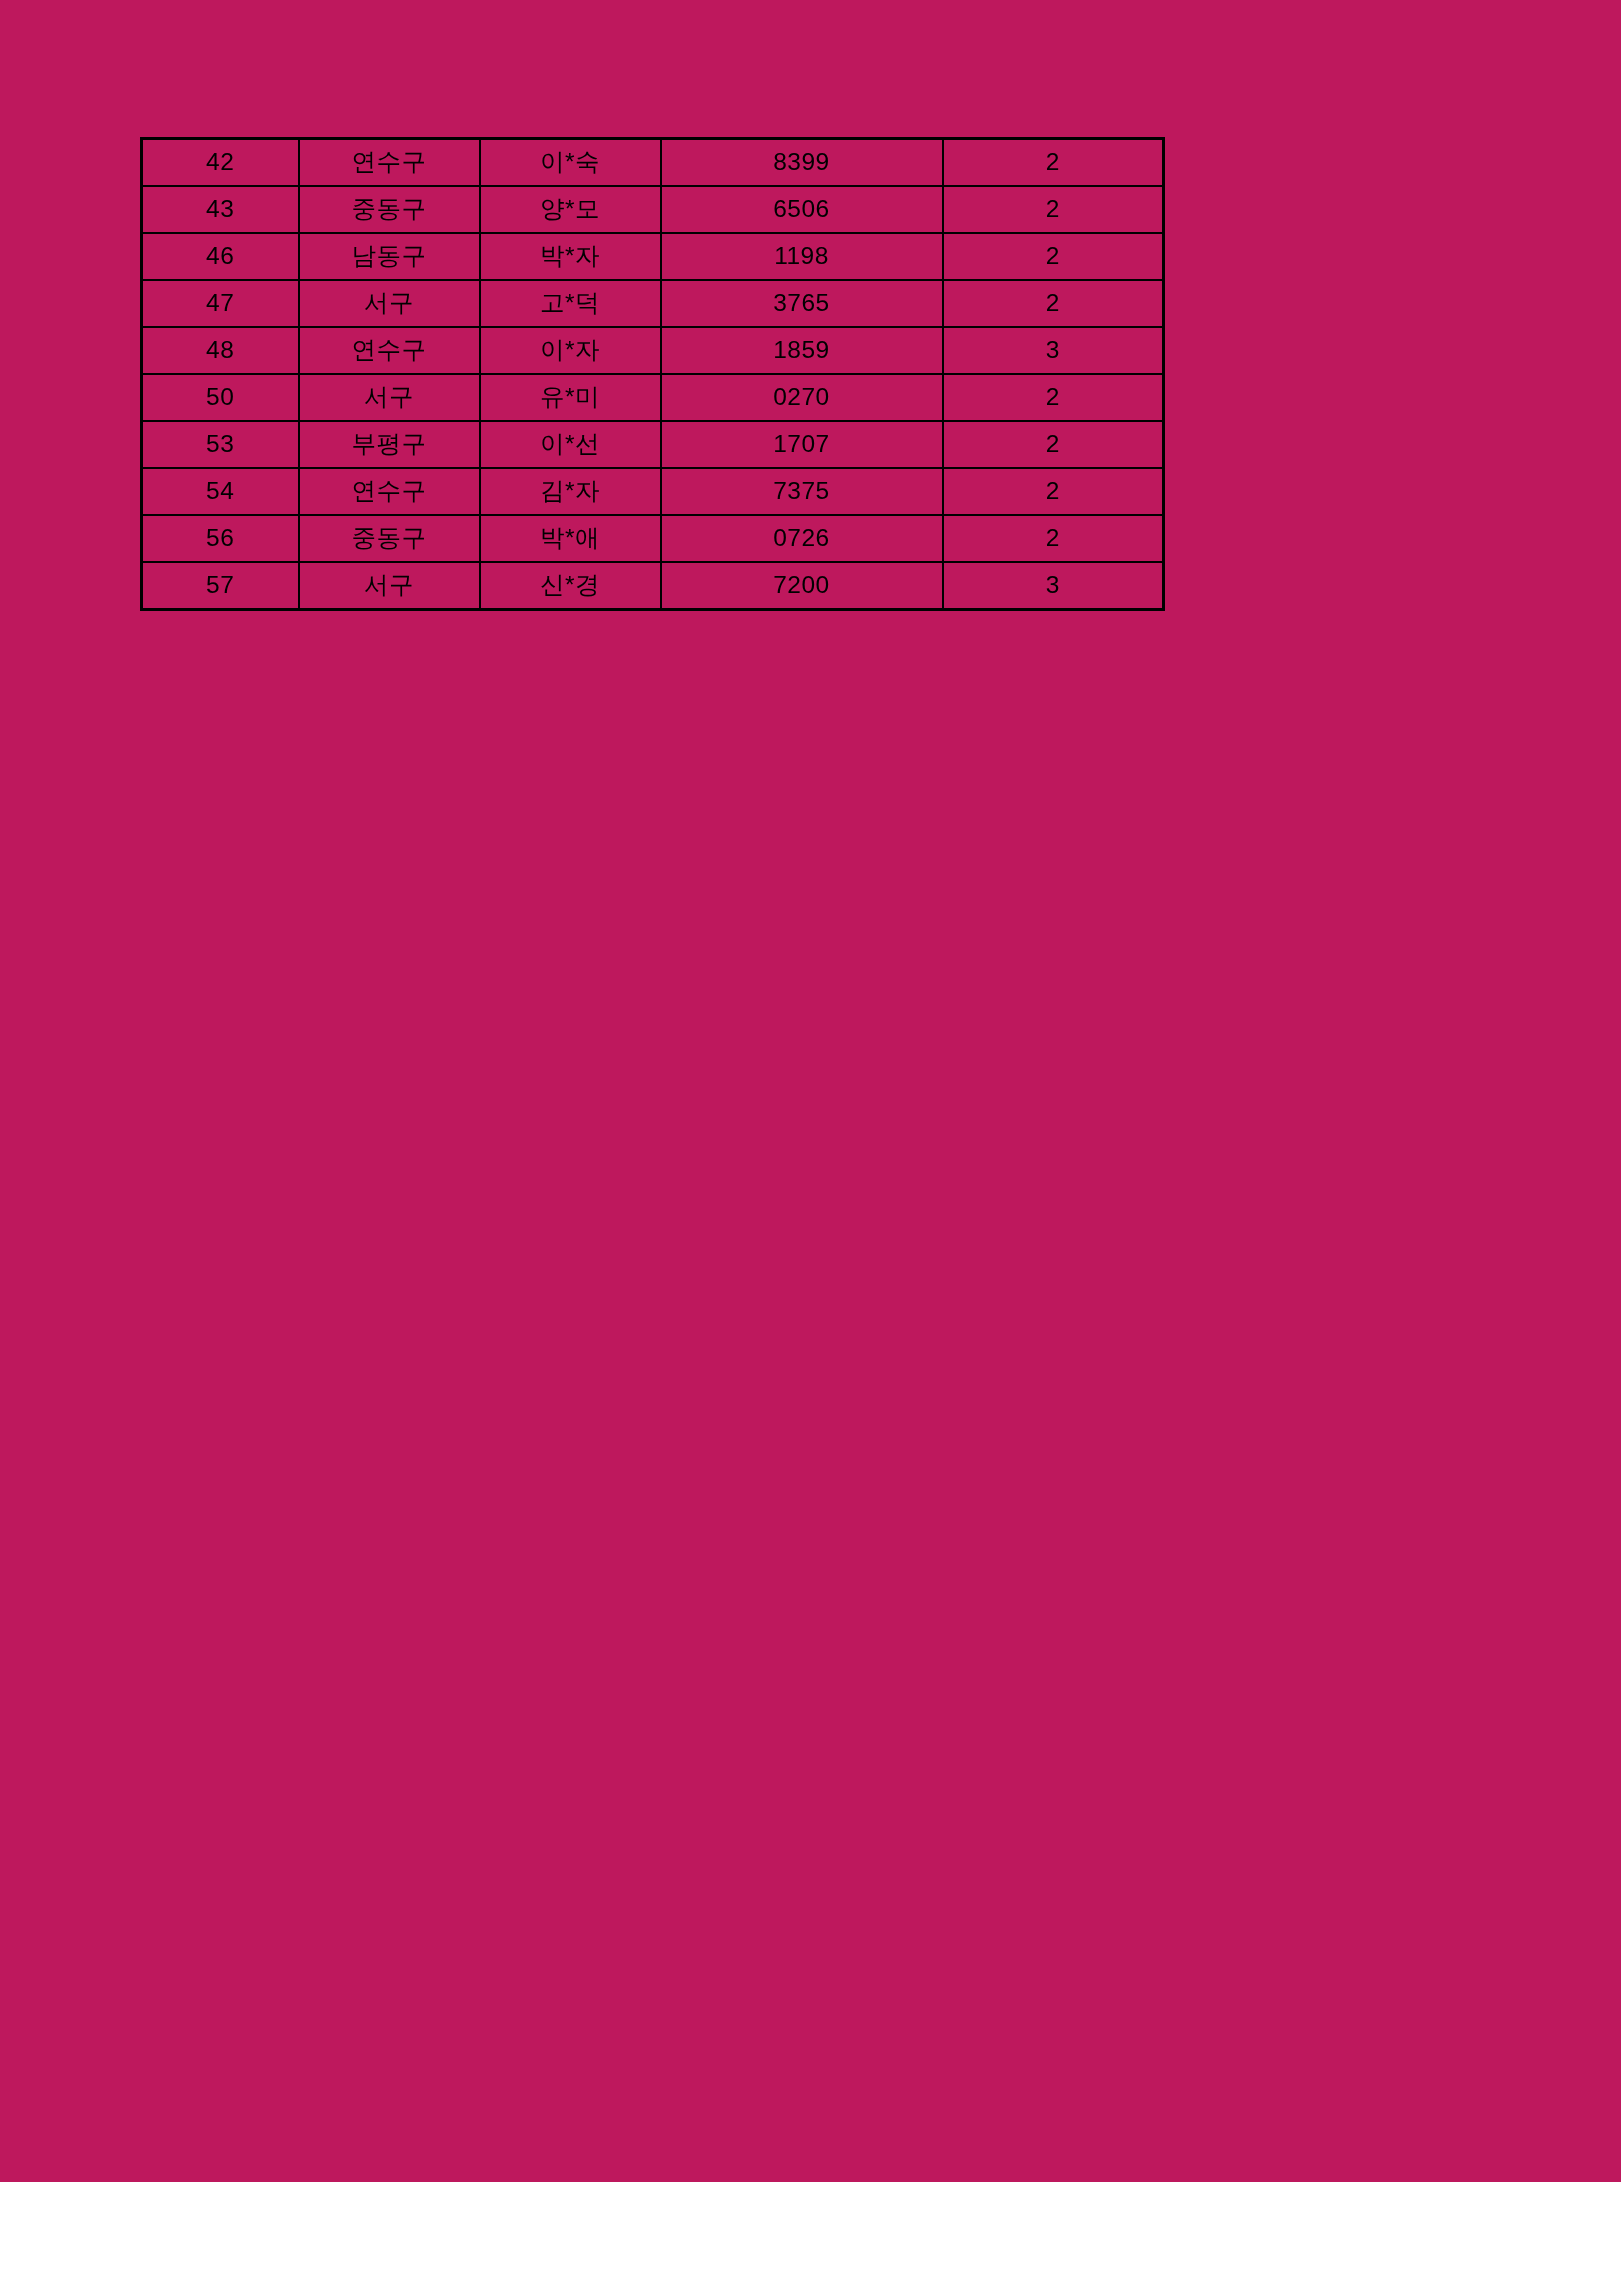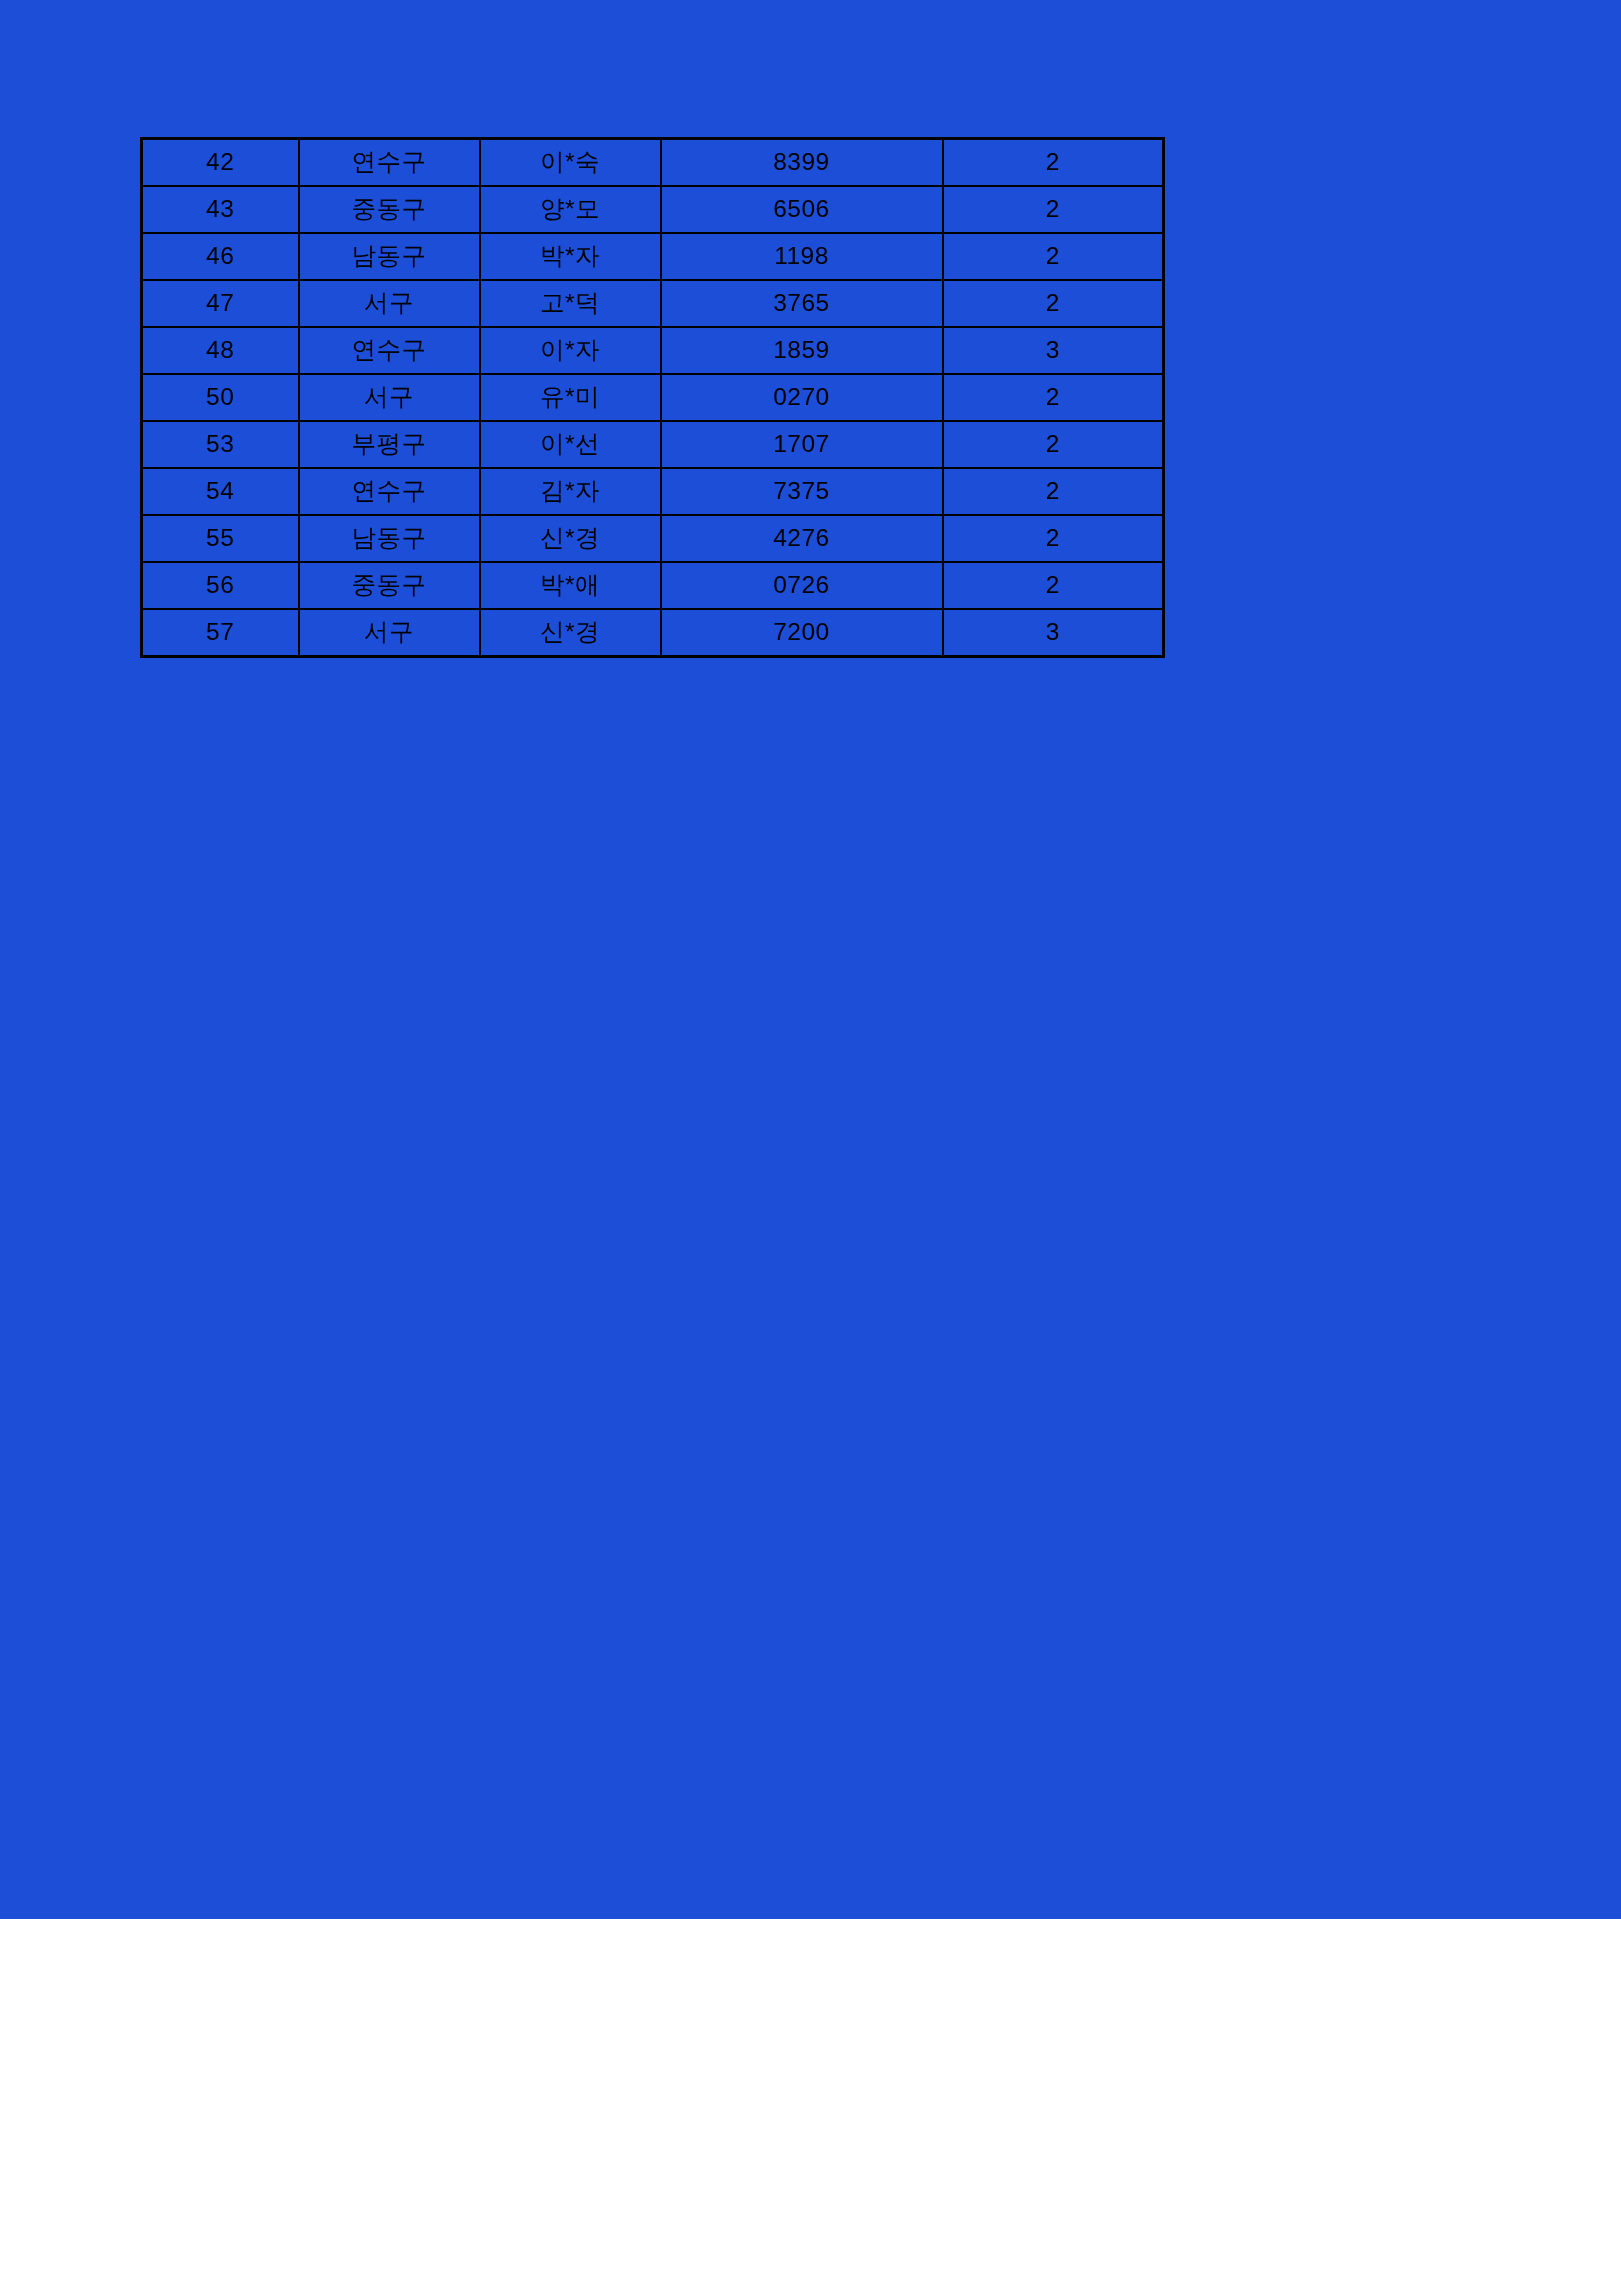--- a/index.html
+++ b/index.html
@@ -12,22 +12,22 @@
     height: 2293px;
     font-family: "Liberation Sans", sans-serif;
     color: #000000;
     position: relative;
   }
   .page {
     position: absolute;
     top: 0;
     left: 0;
     width: 1621px;
-    height: 1919px;
-    background: #1d4ed8;
+    height: 2182px;
+    background: #be185d;
   }
   .table-wrap {
     position: absolute;
     left: 140px;
     top: 137px;
     width: 1022px;
   }
   table.data-table {
     border-collapse: collapse;
     table-layout: fixed;
@@ -115,27 +115,20 @@
             <td>2</td>
           </tr>
           <tr>
             <td>54</td>
             <td>연수구</td>
             <td>김*자</td>
             <td>7375</td>
             <td>2</td>
           </tr>
           <tr>
-            <td>55</td>
-            <td>남동구</td>
-            <td>신*경</td>
-            <td>4276</td>
-            <td>2</td>
-          </tr>
-          <tr>
             <td>56</td>
             <td>중동구</td>
             <td>박*애</td>
             <td>0726</td>
             <td>2</td>
           </tr>
           <tr>
             <td>57</td>
             <td>서구</td>
             <td>신*경</td>

